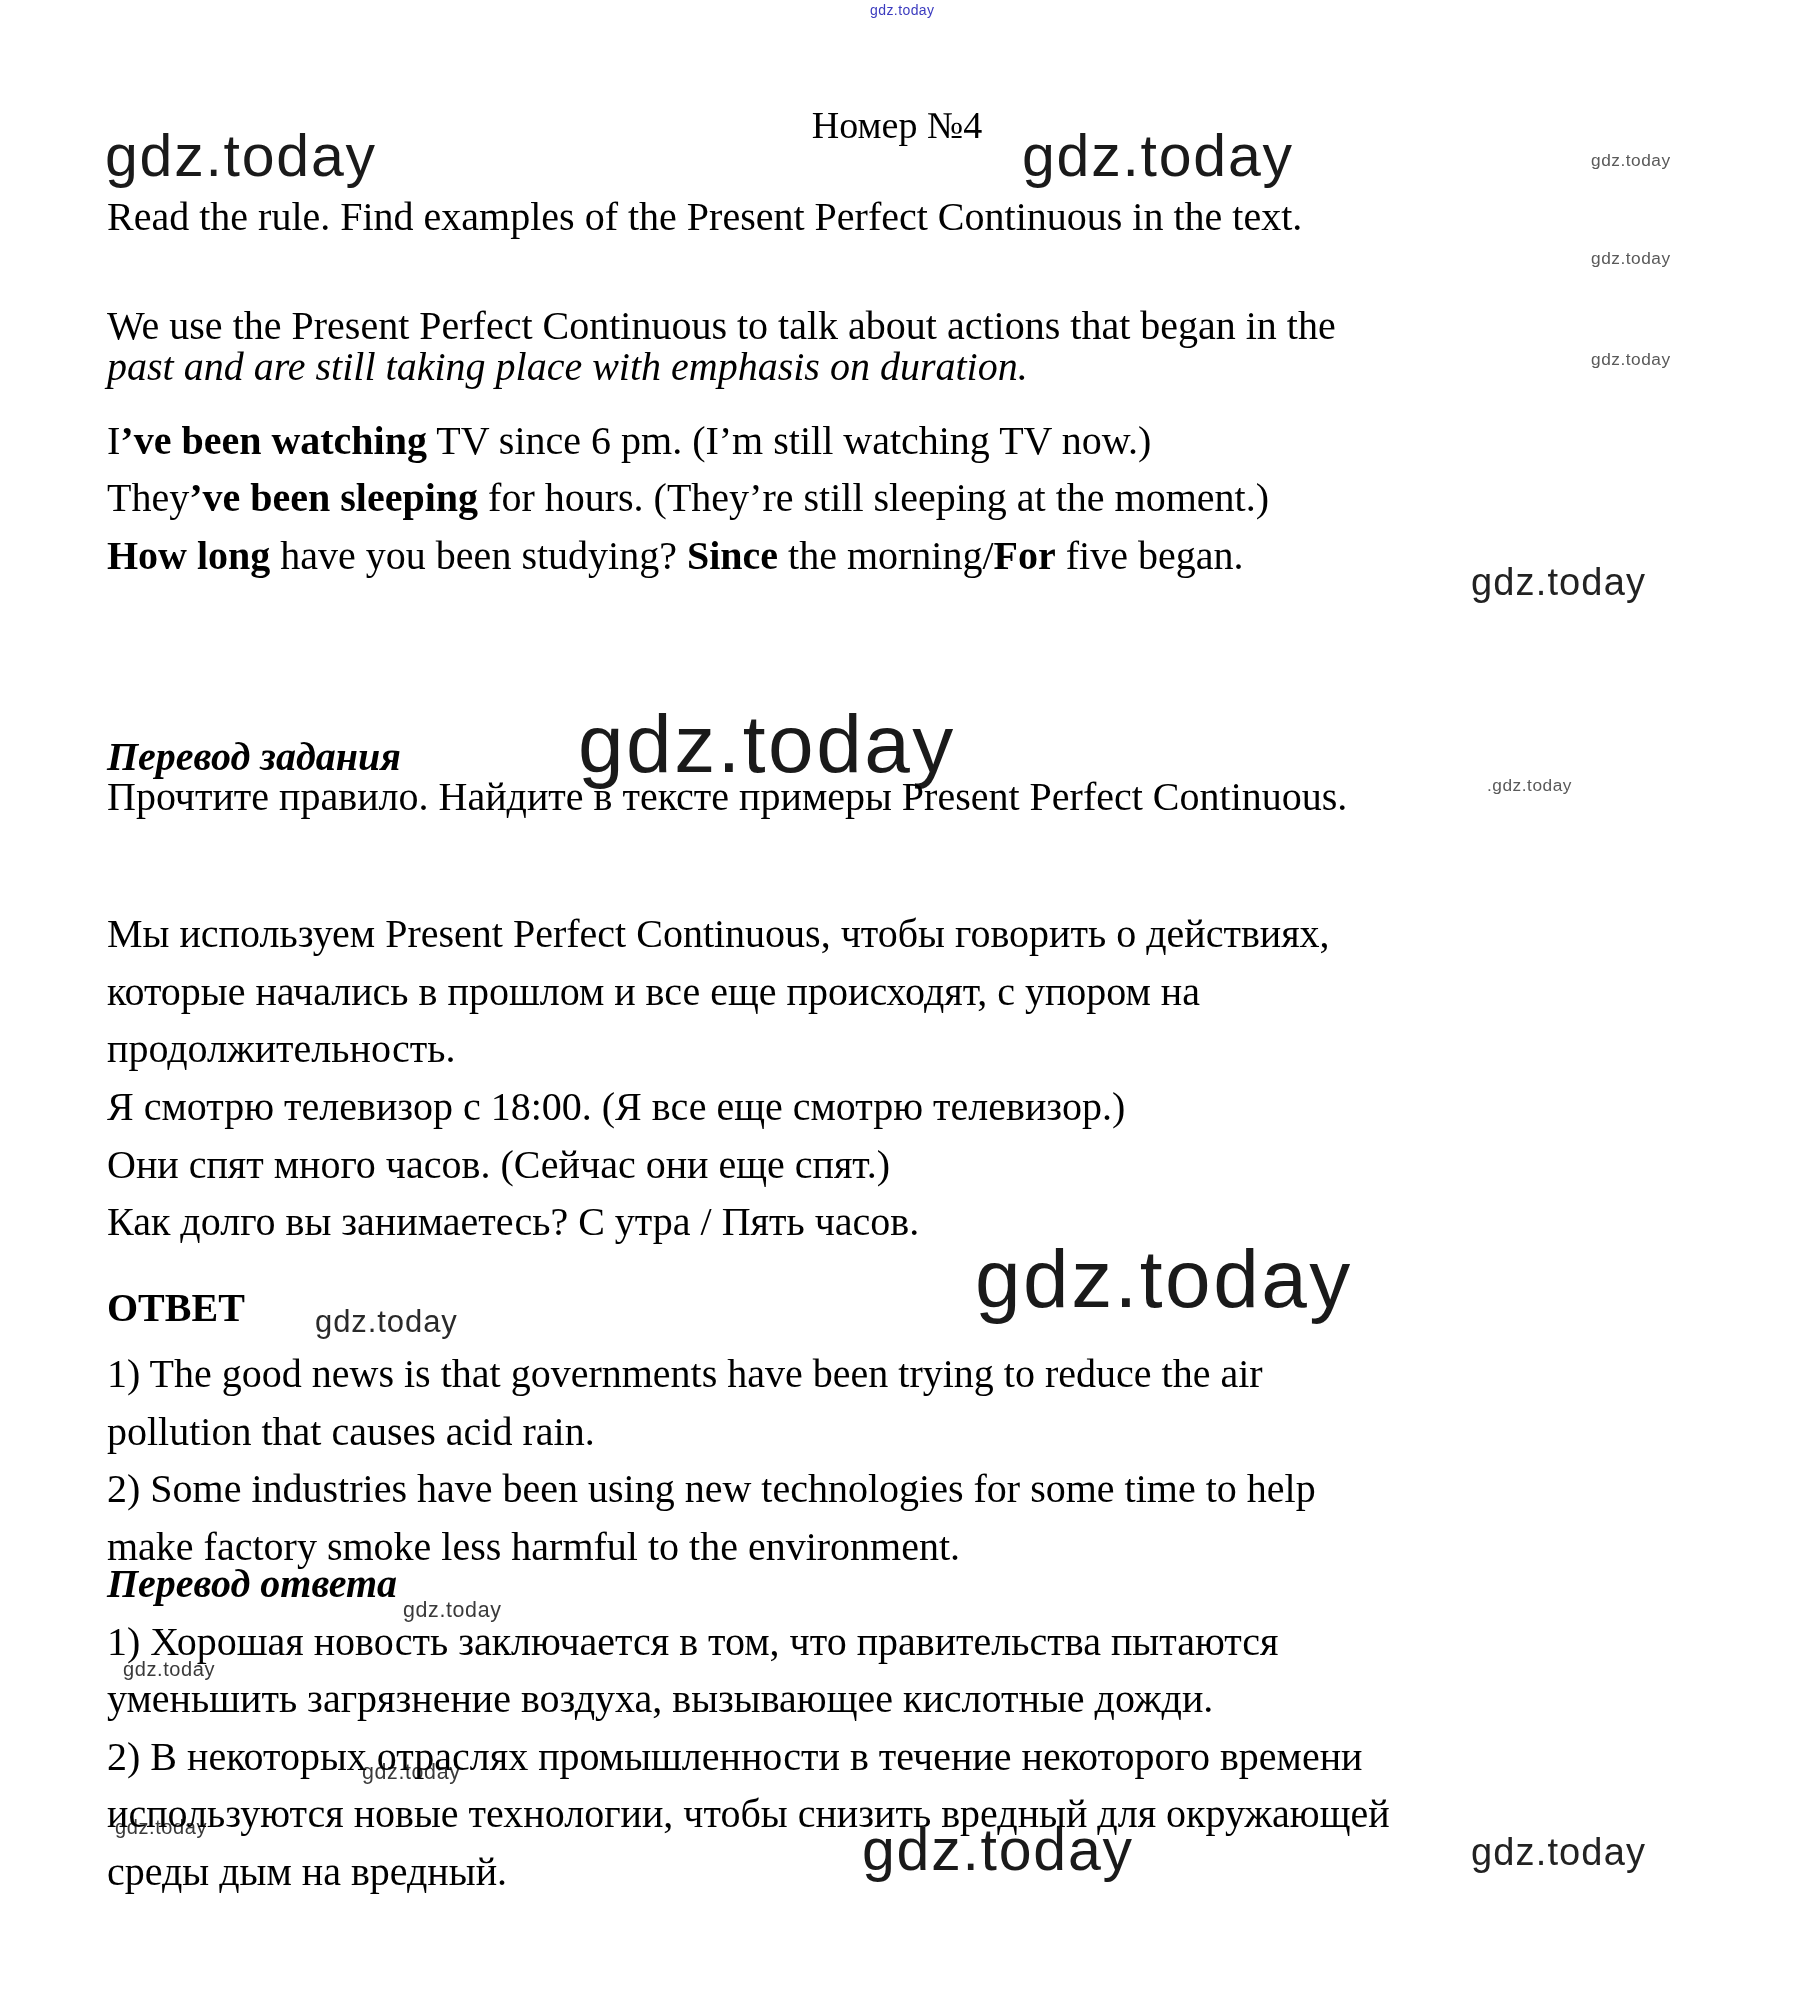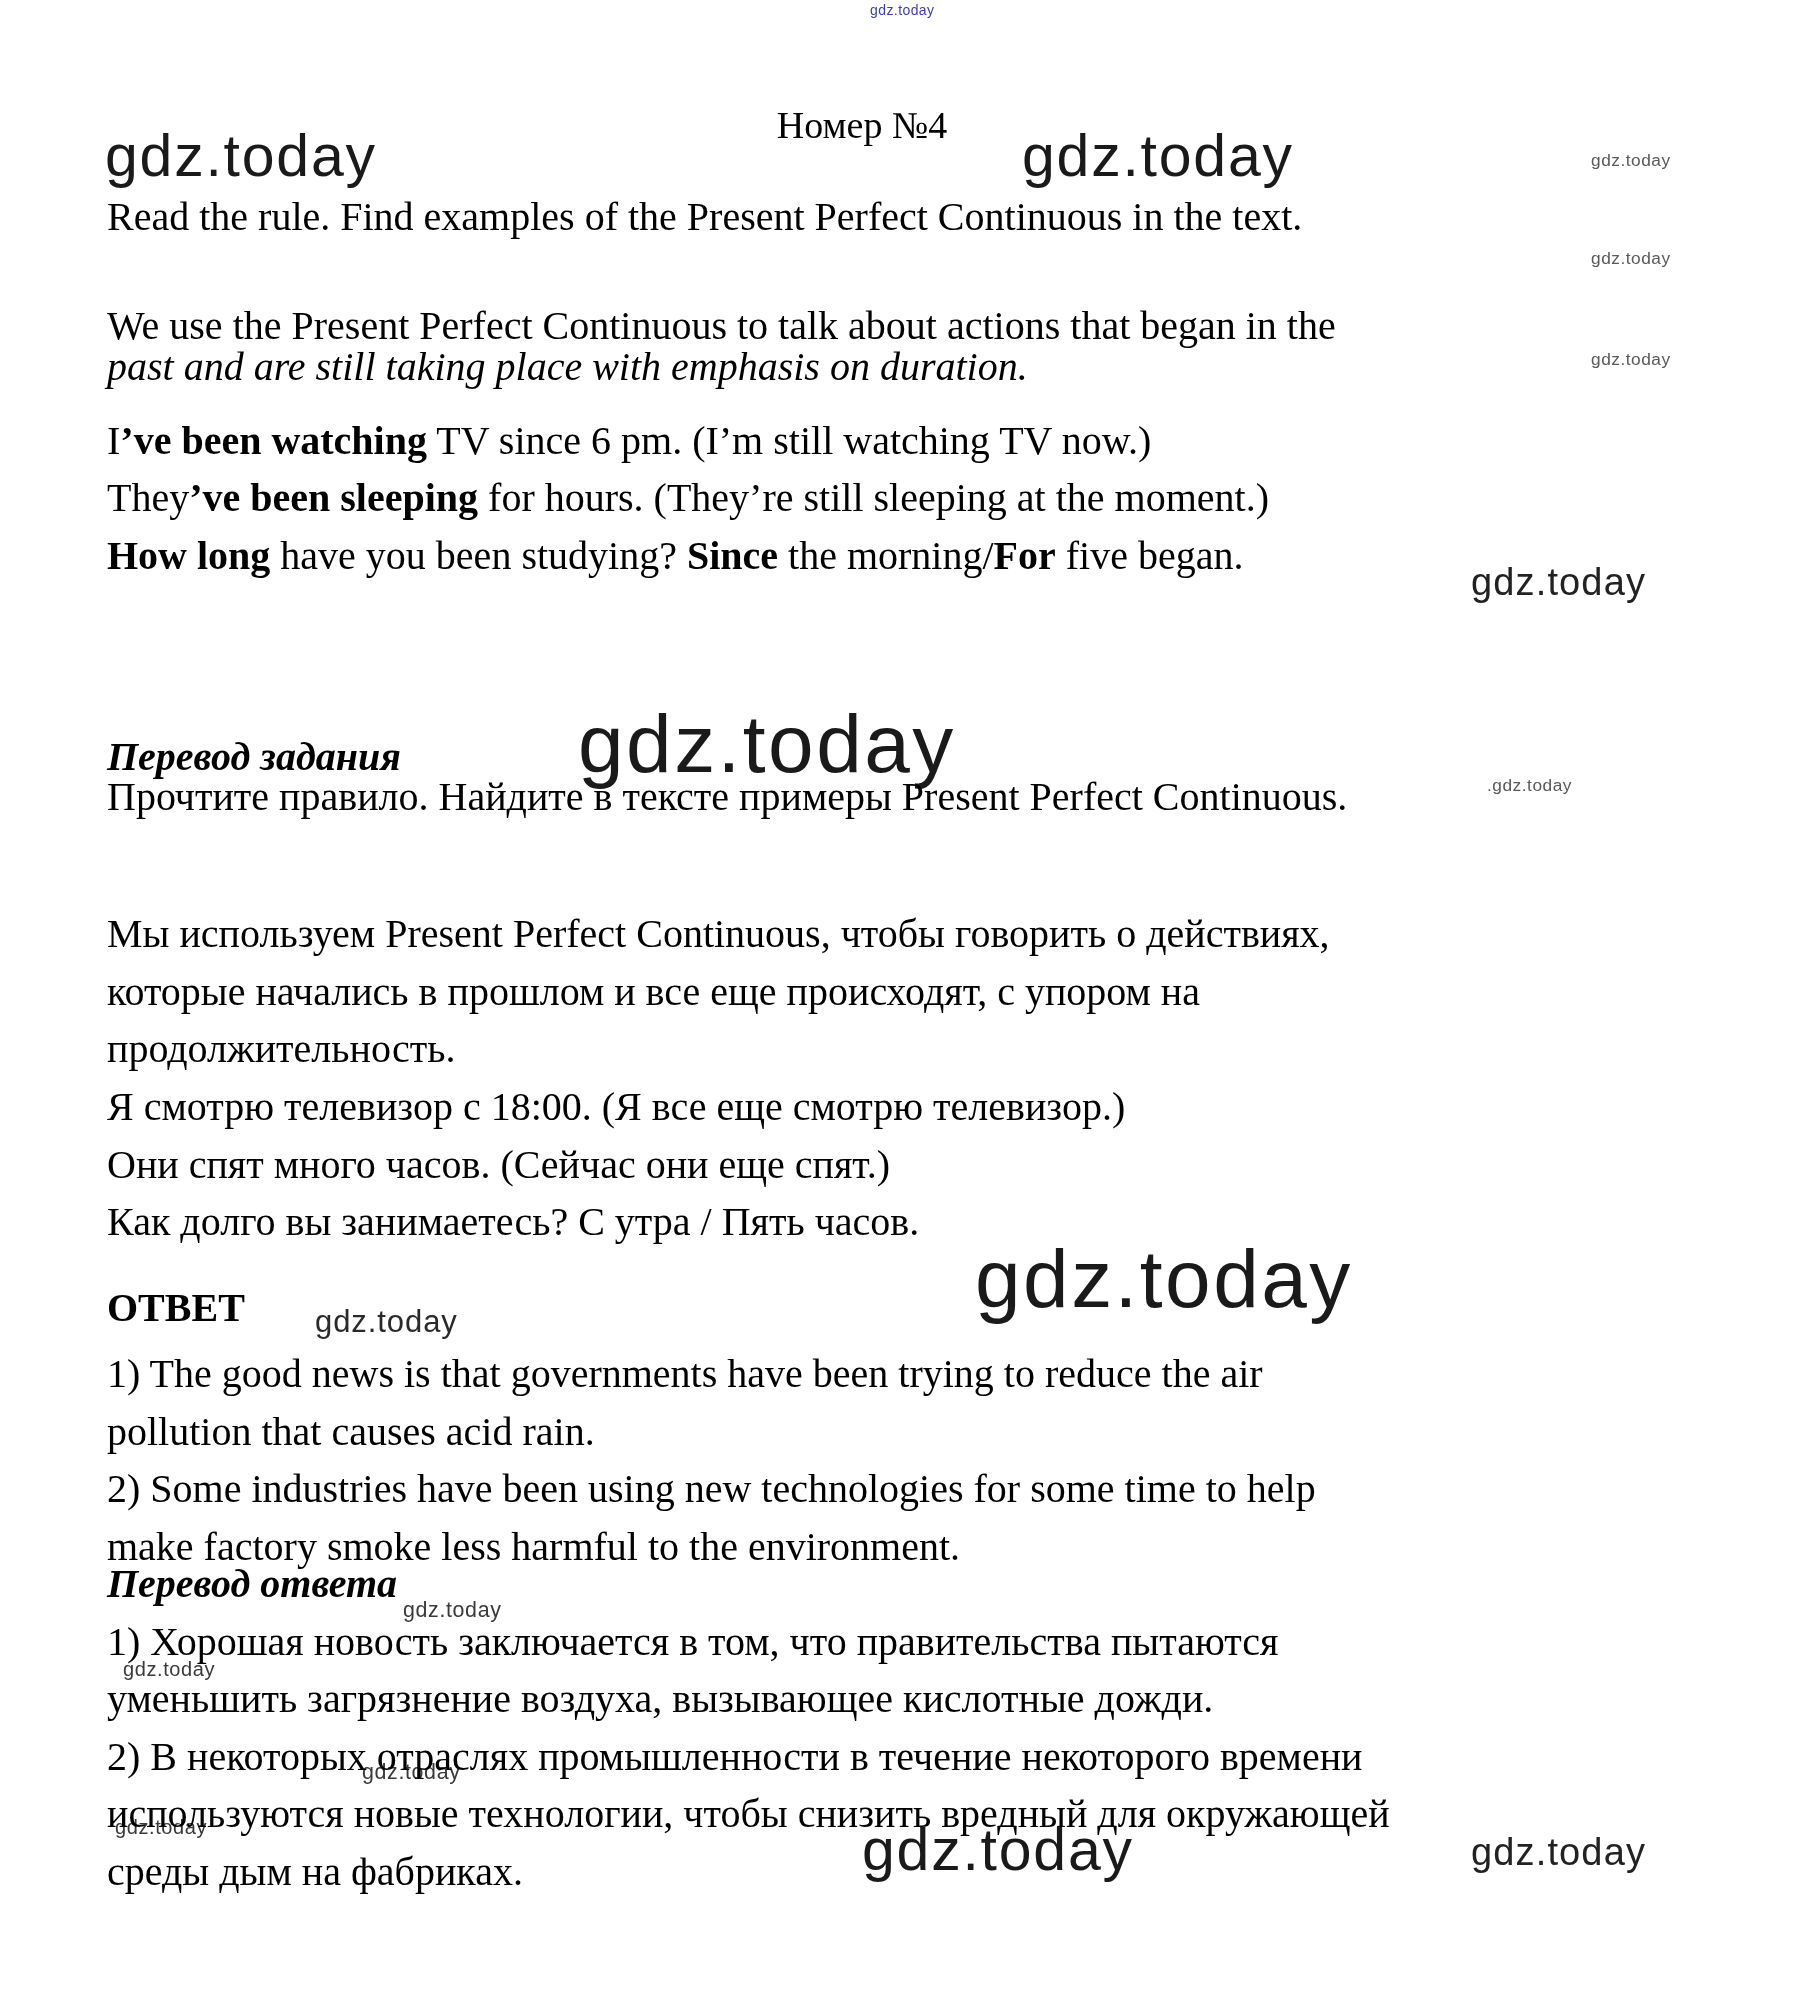--- a/index.html
+++ b/index.html
@@ -1,21 +1,21 @@
 <!DOCTYPE html>
 <html style="font-size:13px"><head>
 <meta charset="utf-8">
 <style>
   html,body{margin:0;padding:0;background:#ffffff;}
   body{width:1812px;height:2012px;position:relative;overflow:hidden;
        font-family:"Liberation Serif", serif;color:#000;}
   .page{position:absolute;inset:0;}
   .line{position:absolute;left:107px;font-size:40px;line-height:1.15;
         white-space:nowrap;font-family:"Liberation Serif", serif;}
-  .center{left:0;width:1724px;text-align:center;}
+  .center{left:0;width:1724px;text-align:center;padding-left:35px;}
   .b{font-weight:bold;}
   .i{}
   .bi{font-weight:bold;font-style:italic;}
   .wm{position:absolute;white-space:nowrap;
       font-family:"Liberation Sans", sans-serif;font-weight:300;
       letter-spacing:0.03em;color:#1a1a1a;}
   .wm-xl{font-size:82px;}
   .wm-lg{font-size:59px;}
   .wm-md{font-size:38px;color:#222;}
   .wm-sm{font-size:21.4px;color:#3a3a3a;}
@@ -70,16 +70,16 @@
   <div class="line" style="top:1351px;text-align:center;">1) The good news is that governments have been trying to reduce the air</div>
   <div class="line" style="top:1409px;">pollution that causes acid rain.</div>
   <div class="line" style="top:1466px;">2) Some industries have been using new technologies for some time to help</div>
   <div class="line" style="top:1524px;">make factory smoke less harmful to the environment.</div>
 
   <div class="line bi" style="top:1561px;">Перевод ответа</div>
   <div class="line" style="top:1619px;">1) Хорошая новость заключается в том, что правительства пытаются</div>
   <div class="line" style="top:1676px;">уменьшить загрязнение воздуха, вызывающее кислотные дожди.</div>
   <div class="line" style="top:1734px;text-align:center;">2) В некоторых отраслях промышленности в течение некоторого времени</div>
   <div class="line" style="top:1791px;">используются новые технологии, чтобы снизить вредный для окружающей</div>
-  <div class="line" style="top:1849px;">среды дым на фабриках.</div>
+  <div class="line" style="top:1849px;">среды дым на вредный.</div>
 
 </div>
 
 
 </body></html>

